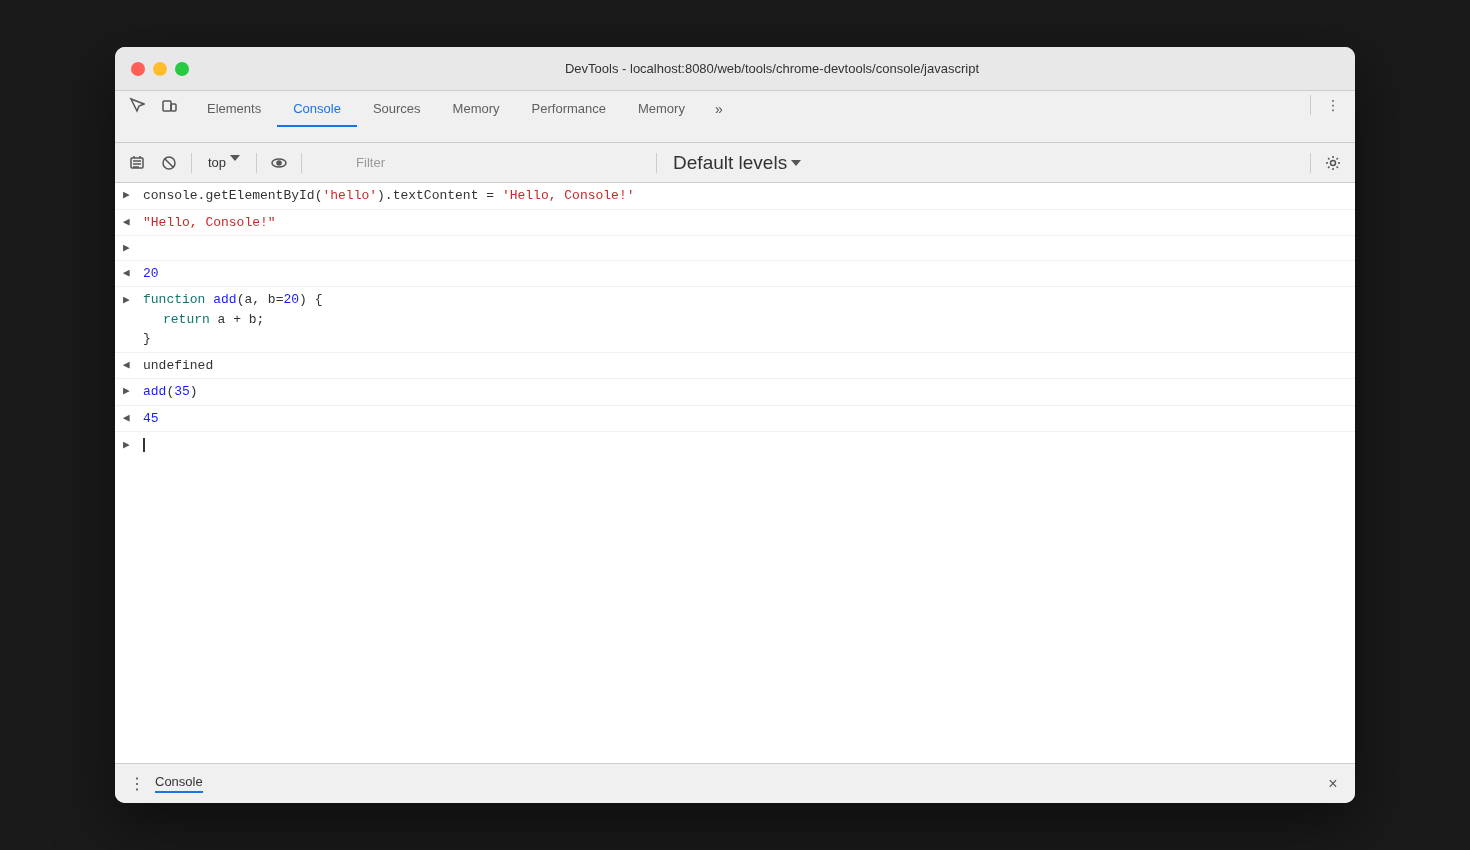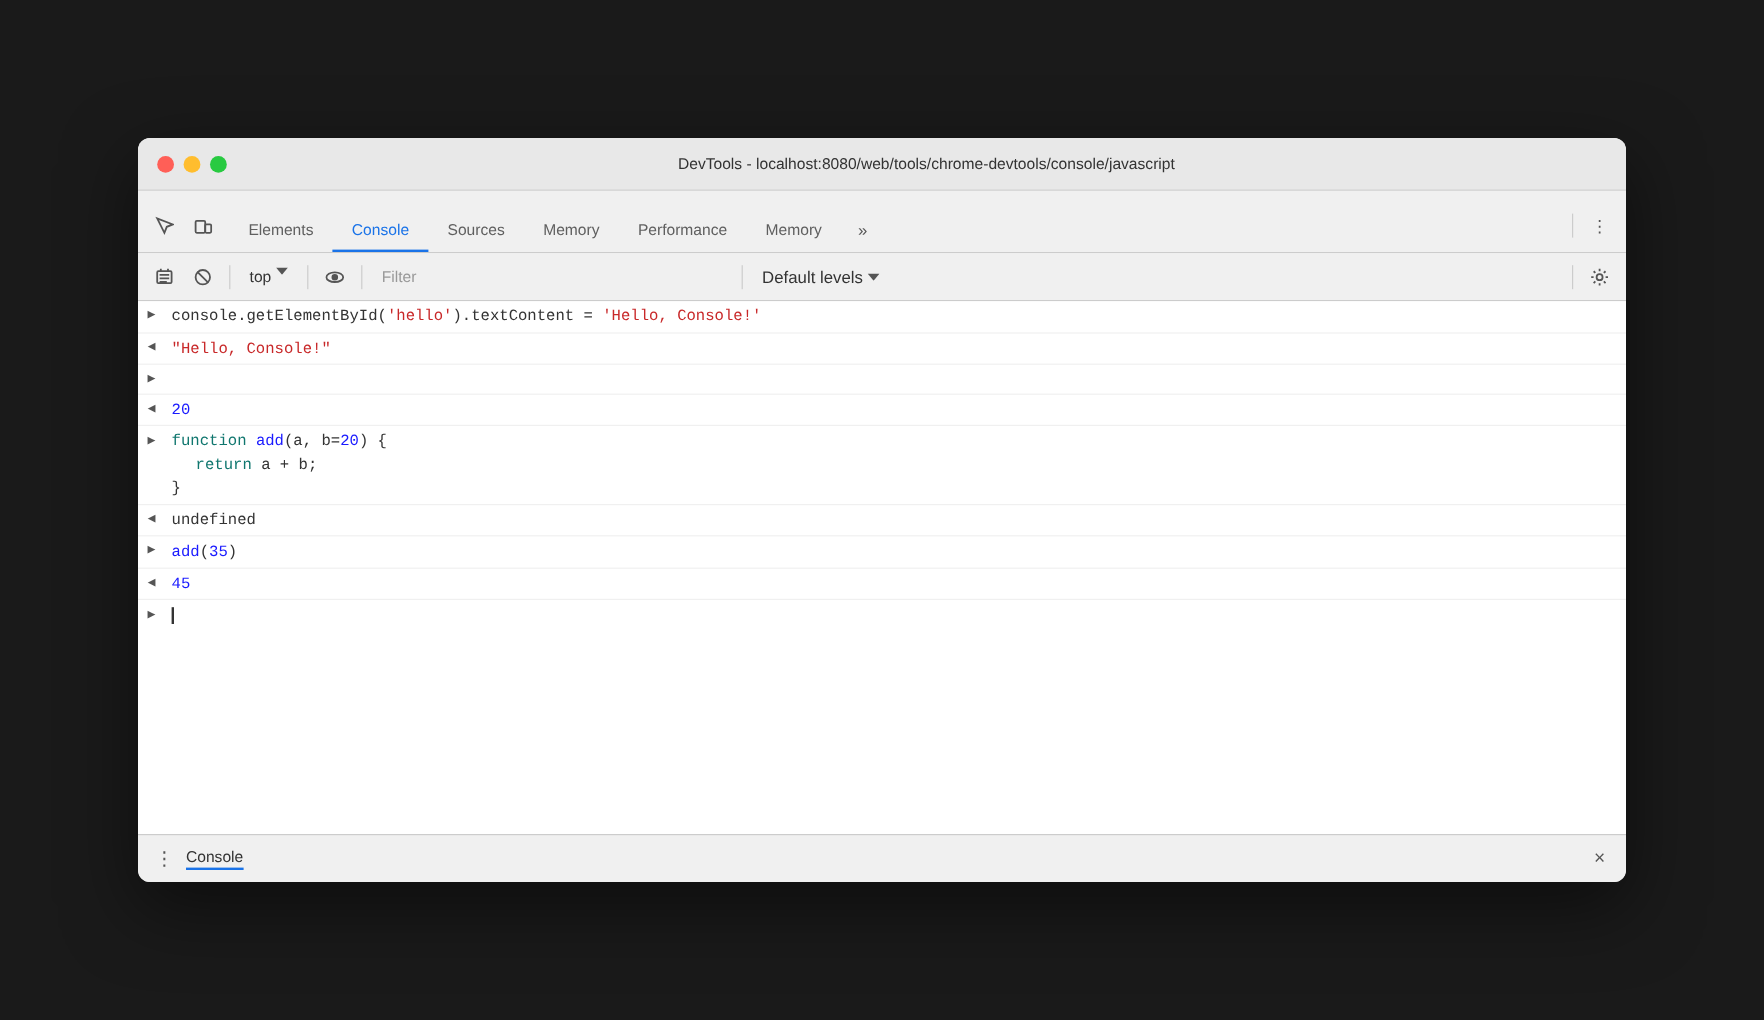--- a/index.html
+++ b/index.html
@@ -13,21 +13,21 @@
       display: flex;
       justify-content: center;
       align-items: center;
       width: 1470px;
       height: 850px;
       font-family: -apple-system, BlinkMacSystemFont, 'Segoe UI', sans-serif;
     }
 
     .devtools-window {
       width: 1240px;
-      height: 620px;
+      height: 756px;
       background: #f0f0f0;
       border-radius: 10px;
       box-shadow: 0 20px 60px rgba(0,0,0,0.5);
       overflow: hidden;
       display: flex;
       flex-direction: column;
     }
 
     
     .title-bar {
@@ -63,21 +63,21 @@
       font-size: 13px;
       color: #333;
       font-weight: 400;
     }
 
     
     .tab-bar {
       background: #f0f0f0;
       height: 52px;
       display: flex;
-      align-items: flex-end;
+      align-items: flex-start;
       padding: 0 8px;
       border-bottom: 1px solid #ccc;
       flex-shrink: 0;
     }
 
     .tab-bar-left {
       display: flex;
       align-items: center;
       gap: 4px;
       margin-right: 8px;
@@ -161,35 +161,36 @@
     .filter-input {
       flex: 1;
       max-width: 300px;
       height: 26px;
       border: none;
       background: transparent;
       font-size: 13px;
       color: #333;
       outline: none;
       padding: 0 8px;
+      margin-left: 38px;
     }
 
     .filter-input::placeholder {
       color: #999;
     }
 
     .levels-btn {
       display: flex;
       align-items: center;
       gap: 4px;
       padding: 4px 8px;
       border: none;
       background: transparent;
       cursor: pointer;
-      font-size: 14px;
+      font-size: 19px;
       color: #333;
       border-radius: 3px;
     }
 
     
     .console-area {
       flex: 1;
       background: #fff;
       overflow-y: auto;
       font-family: 'Menlo', 'Monaco', 'Courier New', monospace;

